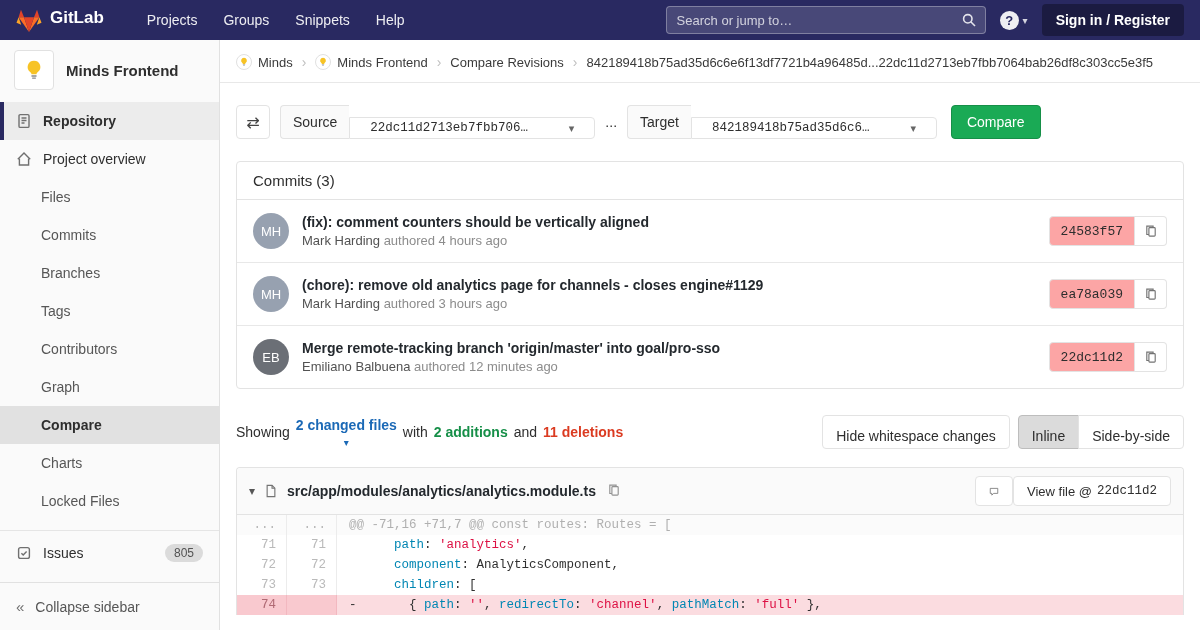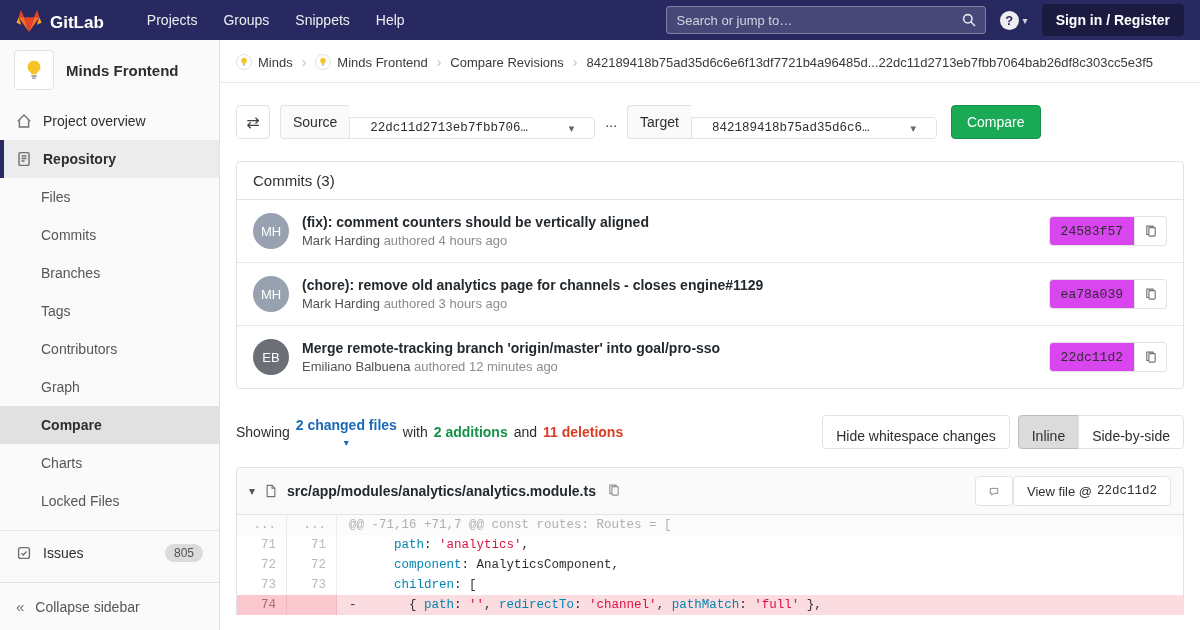--- a/index.html
+++ b/index.html
@@ -9,21 +9,21 @@
     font-size: 14px; color:#2e2e2e; background:#fff; position:relative;
   }
   a { text-decoration:none; color:inherit; cursor:pointer; }
   button { font-family:inherit; cursor:pointer; background:#fff; border:1px solid #e3e3e3; color:#2e2e2e; }
   .mono { font-family:"Liberation Mono","DejaVu Sans Mono",monospace; }
 
   
   .navbar { height:40px; background:var(--navbar-bg,#292961); display:flex; align-items:center;
     justify-content:space-between; padding:0 16px; }
   .nav-left { display:flex; align-items:center; }
-  .logo { display:flex; align-items:flex-end; gap:8px; }
+  .logo { display:flex; align-items:flex-start; gap:8px; }
   .tanuki { width:26px; height:25px; }
   .logo-text { color:#fff; font-weight:bold; font-size:17px; }
   .nav-links { display:flex; align-items:center; margin-left:30px; }
   .nav-link { color:rgba(255,255,255,.92); font-size:14px; padding:0 13px; line-height:40px; }
   .nav-right { display:flex; align-items:center; gap:14px; }
   .search-box { position:relative; width:320px; height:28px; background:rgba(255,255,255,.15);
     border:1px solid rgba(255,255,255,.3); border-radius:4px; display:flex; align-items:center; }
   .search-input { flex:1; background:transparent; border:0; outline:none; color:#fff;
     font-size:13px; padding:0 28px 0 10px; font-family:inherit; }
   .search-input::placeholder { color:rgba(255,255,255,.75); }
@@ -93,21 +93,21 @@
   .commit-avatar { width:36px; height:36px; border-radius:50%; color:#fff; font-size:13px;
     font-weight:normal; display:flex; align-items:center; justify-content:center; margin-right:13px; flex:none; }
   .commit-text { flex:1; min-width:0; }
   .commit-title { display:block; font-weight:bold; font-size:14px; color:#24292e; margin-bottom:3px;
     white-space:nowrap; overflow:hidden; text-overflow:ellipsis; }
   .commit-meta { font-size:13px; color:#8c8c8c; }
   .commit-author { color:#525252; }
   .sha-group { display:flex; height:30px; flex:none; }
   .sha-label { border:1px solid #e3e3e3; border-radius:4px 0 0 4px; padding:12px 11px; display:flex;
     align-items:center; font-family:"Liberation Mono","DejaVu Sans Mono",monospace; font-size:13px;
-    background:#d946ef; }
+    background:#fca5a5; }
   .copy-btn { border-radius:0 4px 4px 0; border-left:0; width:32px; color:#737373;
     display:flex; align-items:center; justify-content:center; }
   .copy-btn svg { width:14px; height:14px; }
 
   .summary-bar { display:flex; align-items:center; gap:6px; padding:26px 16px 18px; font-size:14px; }
   .files-link { color:var(--link-blue,#1b69b6); font-weight:bold; display:flex; align-items:center; gap:4px;flex-direction:column; }
   .files-caret { font-size:10px; }
   .additions { color:var(--addition-green,#168f48); font-weight:bold; }
   .deletions { color:var(--deletion-red,#db3b21); font-weight:bold; }
   .sum-actions { margin-left:auto; display:flex; gap:8px; }
@@ -190,33 +190,33 @@
     <span class="project-avatar">
         <svg viewBox="0 0 16 16">
           <path fill="#f7c325" d="M8 1.2a4.6 4.6 0 0 1 2.6 8.4c-.5.35-.8.9-.8 1.5H6.2c0-.6-.3-1.15-.8-1.5A4.6 4.6 0 0 1 8 1.2z"></path>
           <rect x="6" y="11.8" width="4" height="1.1" rx=".55" fill="#8a8a8a"></rect>
           <rect x="6.5" y="13.4" width="3" height="1" rx=".5" fill="#8a8a8a"></rect>
         </svg>
       </span>
     <span class="project-title">Minds Frontend</span>
   </div>
   <nav id="side-nav">
+      <div class="side-item section">
+        <span class="icon"><svg viewBox="0 0 16 16" fill="none" stroke="currentColor" stroke-width="1.4">
+            <rect x="3" y="1.6" width="10" height="12.8" rx="1.2"></rect>
+            <path d="M5.5 5h5M5.5 7.5h5M5.5 10h3"></path>
+          </svg></span>
+        <span>Repository</span>
+      </div>
       <div class="side-item">
         <span class="icon"><svg viewBox="0 0 16 16" fill="none" stroke="currentColor" stroke-width="1.4">
             <path d="M1.8 8.2 8 2l6.2 6.2"></path>
             <path d="M3.4 7.4V14h9.2V7.4"></path>
           </svg></span>
         <span>Project overview</span>
-      </div>
-      <div class="side-item section">
-        <span class="icon"><svg viewBox="0 0 16 16" fill="none" stroke="currentColor" stroke-width="1.4">
-            <rect x="3" y="1.6" width="10" height="12.8" rx="1.2"></rect>
-            <path d="M5.5 5h5M5.5 7.5h5M5.5 10h3"></path>
-          </svg></span>
-        <span>Repository</span>
       </div>
       <div class="side-item sub">
         <span>Files</span>
       </div>
       <div class="side-item sub">
         <span>Commits</span>
       </div>
       <div class="side-item sub">
         <span>Branches</span>
       </div>

